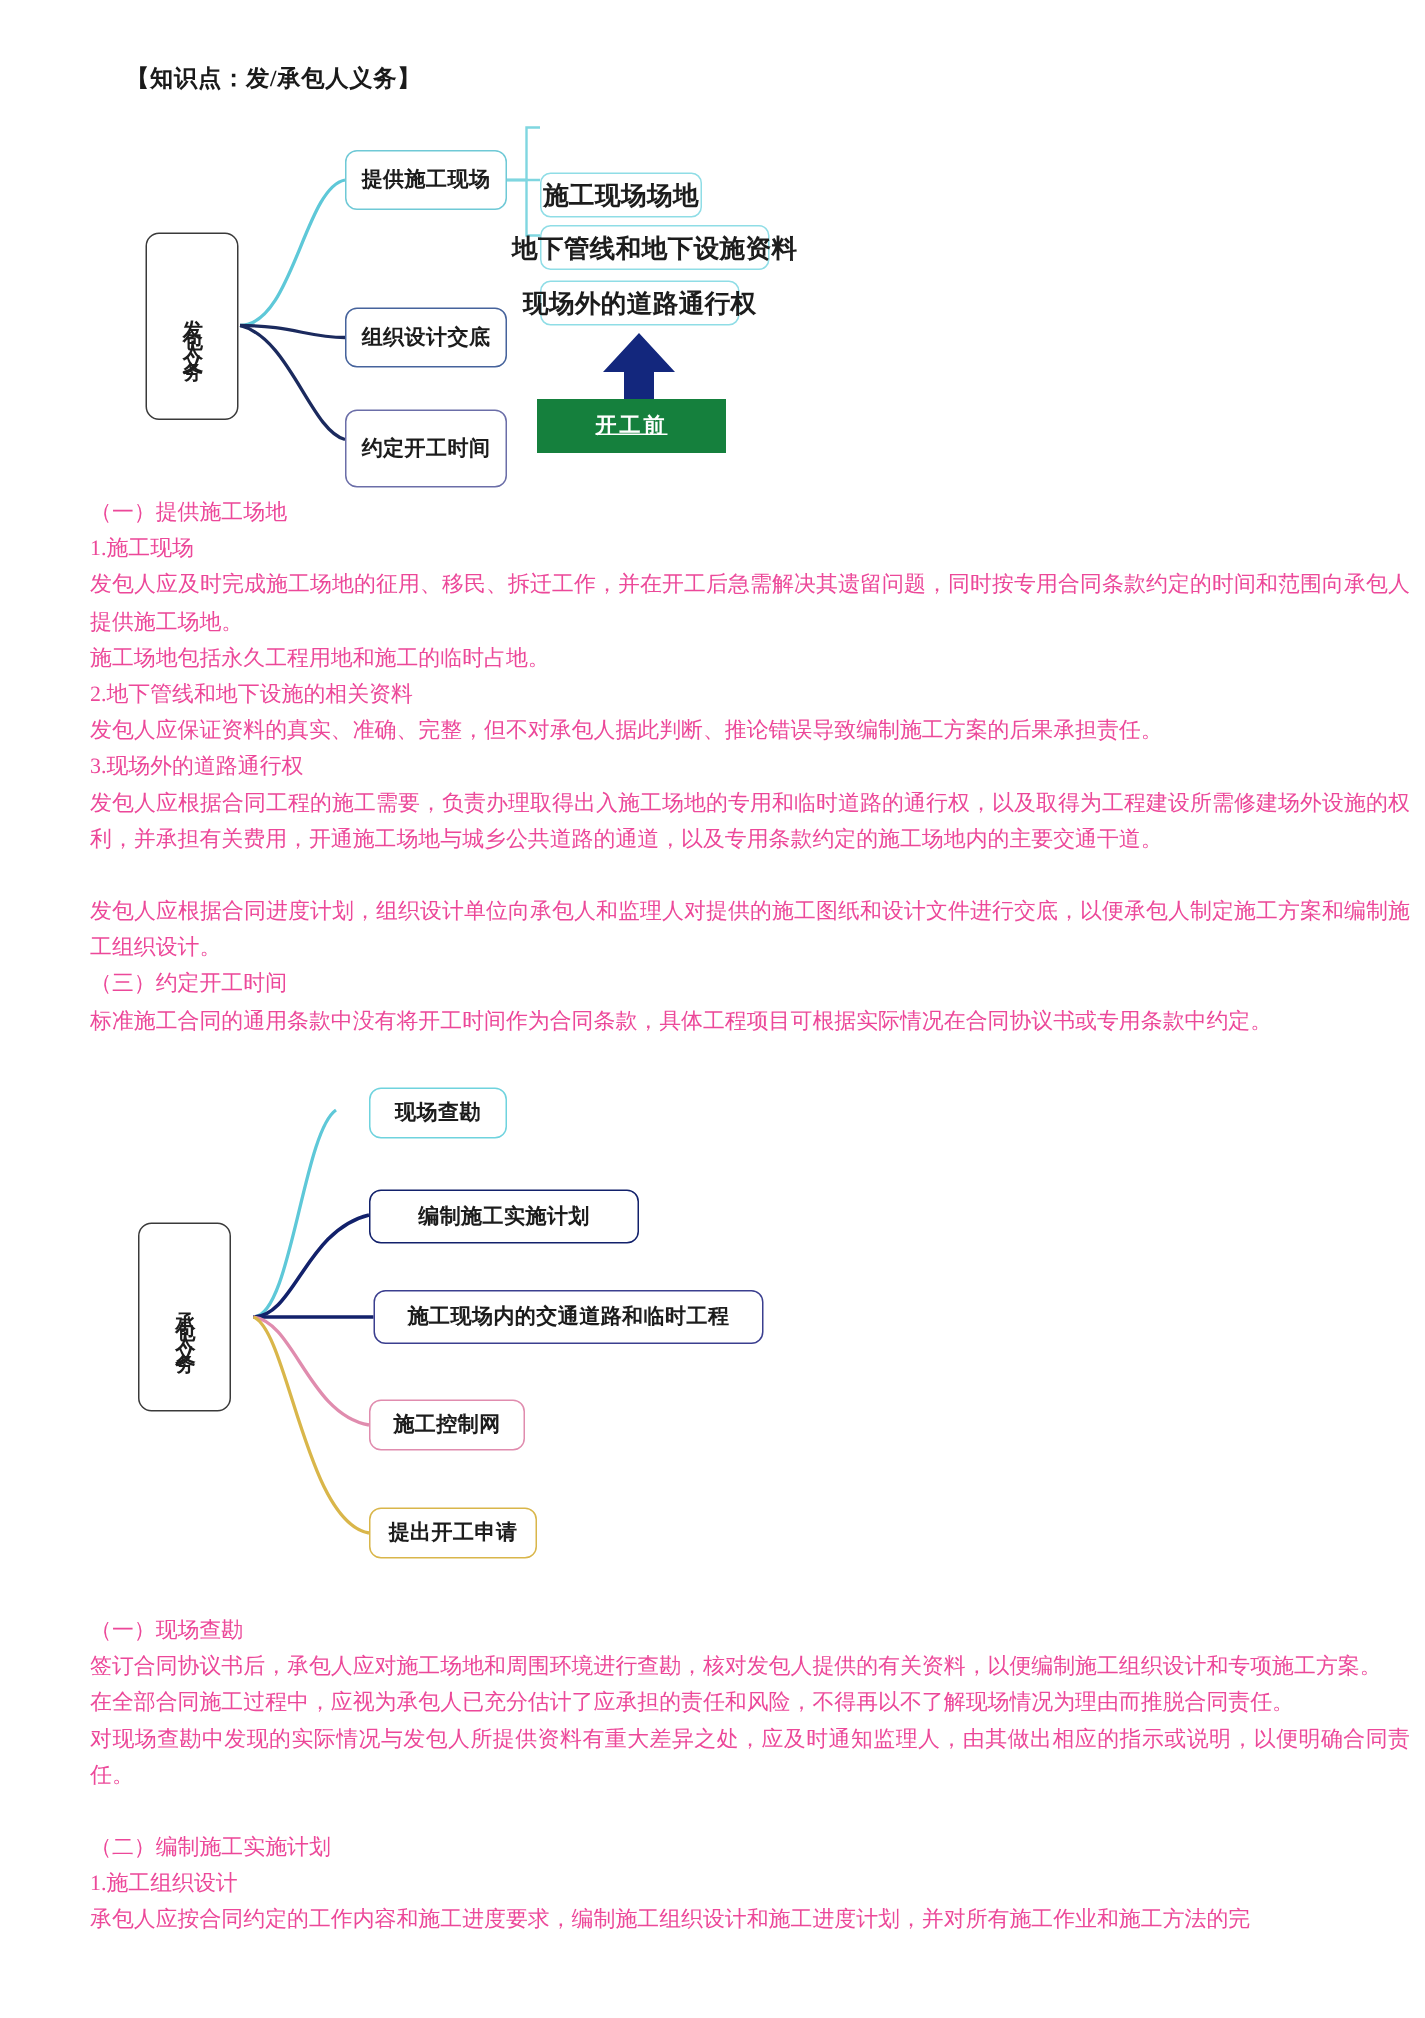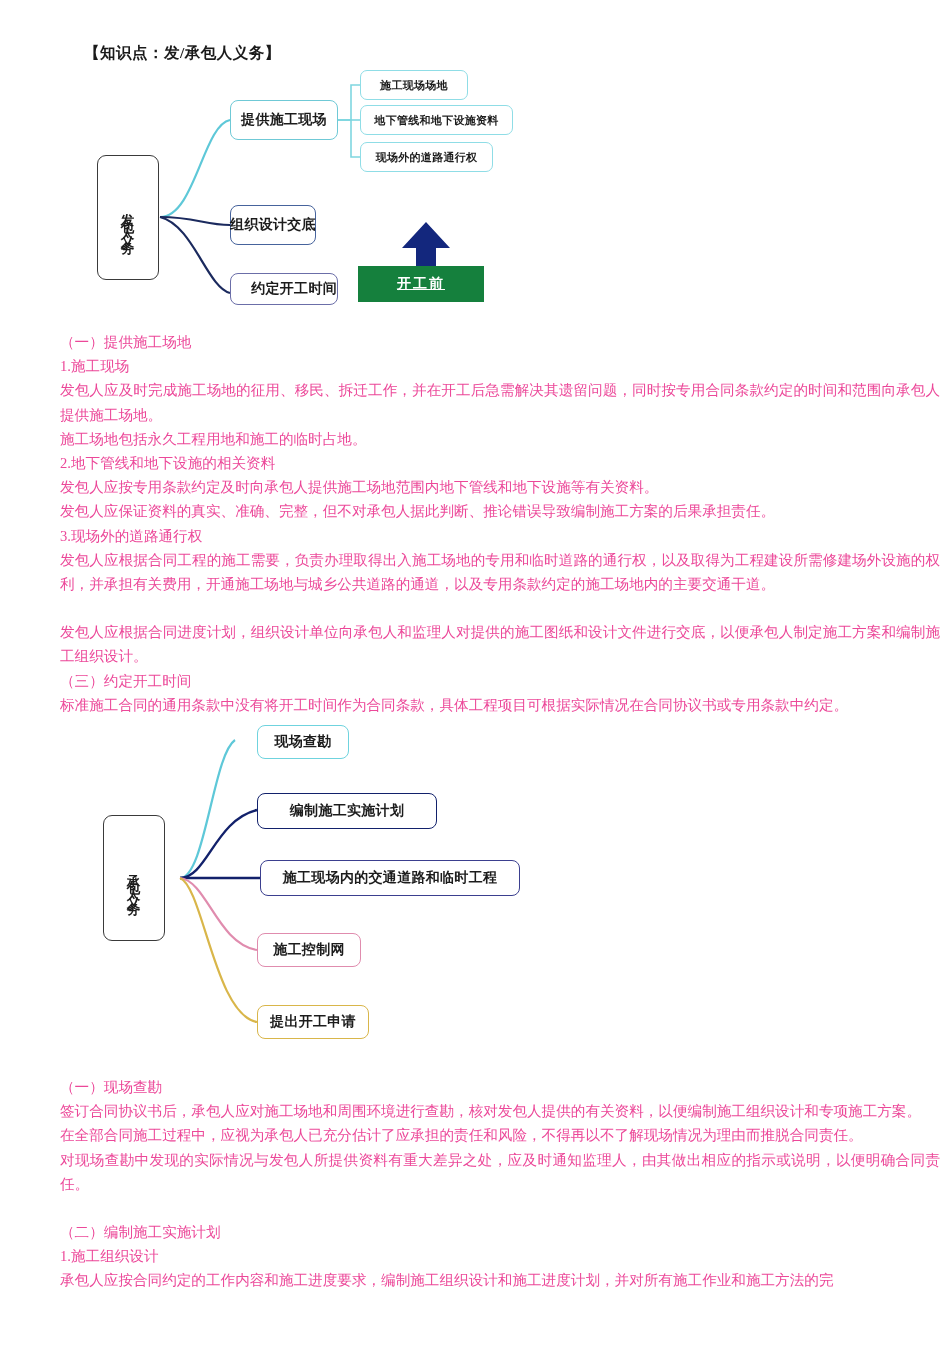--- a/index.html
+++ b/index.html
@@ -70,21 +70,22 @@
   }
   .mm-branch {
     border-width: 1.6px;
     border-style: solid;
     border-radius: 8px;
   }
   .mm-leaf {
     border-width: 1.3px;
     border-style: solid;
     border-radius: 7px;
-    font-size: 11px;
+    font-size: 17px;
+    margin-top: 45px;
   }
 
   
   .callout-block {
     position: absolute;
     display: flex;
     align-items: center;
     justify-content: center;
     font-family: "DejaVu Sans", "Liberation Sans", sans-serif;
     font-size: 14px;
@@ -135,24 +136,24 @@
       <path d="M253,55 L266,55 L266,92 L275,92" fill="none" stroke="#7fd6e0" stroke-width="1.6"></path>
     </svg>
 
     <div class="mm-node mm-root" style="left:12px; top:90px; width:62px; height:125px;">
       <span>发包人义务</span>
     </div>
 
     <div class="mm-node mm-branch" style="left:145px; top:35px; width:108px; height:40px; border-color:#6fc9d6;">
       <span>提供施工现场</span>
     </div>
-    <div class="mm-node mm-branch" style="left:145px; top:140px; width:86px; height:40px; border-color:#46639c;">
+    <div class="mm-node mm-branch" style="left:145px; top:140px; width:108px; height:40px; border-color:#46639c;">
       <span>组织设计交底</span>
     </div>
-    <div class="mm-node mm-branch" style="left:145px; top:208px; width:108px; height:32px; border-color:#6b6ea8;justify-content:flex-end;">
+    <div class="mm-node mm-branch" style="left:145px; top:208px; width:108px; height:52px; border-color:#6b6ea8;">
       <span>约定开工时间</span>
     </div>
 
     <div class="mm-node mm-leaf" style="left:275px; top:5px; width:108px; height:30px; border-color:#8fdde6;">
       <span>施工现场场地</span>
     </div>
     <div class="mm-node mm-leaf" style="left:275px; top:40px; width:153px; height:30px; border-color:#8fdde6;">
       <span>地下管线和地下设施资料</span>
     </div>
     <div class="mm-node mm-leaf" style="left:275px; top:77px; width:133px; height:30px; border-color:#8fdde6;">
@@ -166,31 +167,30 @@
   <div class="callout-block" style="left:358px; top:266px; width:126px; height:36px; background:#15803d;text-decoration:underline;">
     <span>开工前</span>
   </div>
 
   <div class="body-text" style="top:330px;">
     <p class="p-head">（一）提供施工场地</p>
     <p class="p-sub">1.施工现场</p>
     <p class="p-indent">发包人应及时完成施工场地的征用、移民、拆迁工作，并在开工后急需解决其遗留问题，同时按专用合同条款约定的时间和范围向承包人提供施工场地。</p>
     <p class="p-indent">施工场地包括永久工程用地和施工的临时占地。</p>
     <p class="p-sub">2.地下管线和地下设施的相关资料</p>
-    <p class="p-indent">发包人应按专用条款约定及时向承包人提供施工场地范围内地下管线和地下设施等有关资料。</p>
     <p class="p-indent">发包人应保证资料的真实、准确、完整，但不对承包人据此判断、推论错误导致编制施工方案的后果承担责任。</p>
     <p class="p-sub">3.现场外的道路通行权</p>
     <p class="p-indent">发包人应根据合同工程的施工需要，负责办理取得出入施工场地的专用和临时道路的通行权，以及取得为工程建设所需修建场外设施的权利，并承担有关费用，开通施工场地与城乡公共道路的通道，以及专用条款约定的施工场地内的主要交通干道。</p>
     <div class="spacer"></div>
     <p class="p-indent">发包人应根据合同进度计划，组织设计单位向承包人和监理人对提供的施工图纸和设计文件进行交底，以便承包人制定施工方案和编制施工组织设计。</p>
     <p class="p-head">（三）约定开工时间</p>
     <p class="p-indent">标准施工合同的通用条款中没有将开工时间作为合同条款，具体工程项目可根据实际情况在合同协议书或专用条款中约定。</p>
   </div>
 
-  <div class="mindmap" style="left:85px; top:715px; width:450px; height:335px;">
+  <div class="mindmap" style="left:74px; top:715px; width:450px; height:335px;">
 
     <svg class="mm-svg" width="450" height="335" viewBox="0 0 450 335">
 
       <path d="M95,163 C120,163 128,40 150,25" fill="none" stroke="#5ec8d8" stroke-width="2.2"></path>
       <path d="M95,163 C122,163 130,105 172,95" fill="none" stroke="#12216b" stroke-width="2.4"></path>
       <path d="M95,163 L175,163" fill="none" stroke="#12216b" stroke-width="2.4"></path>
       <path d="M95,163 C122,166 132,228 172,235" fill="none" stroke="#e08cae" stroke-width="2.2"></path>
       <path d="M95,163 C118,172 130,300 172,307" fill="none" stroke="#d9b64a" stroke-width="2.2"></path>
     </svg>
 

